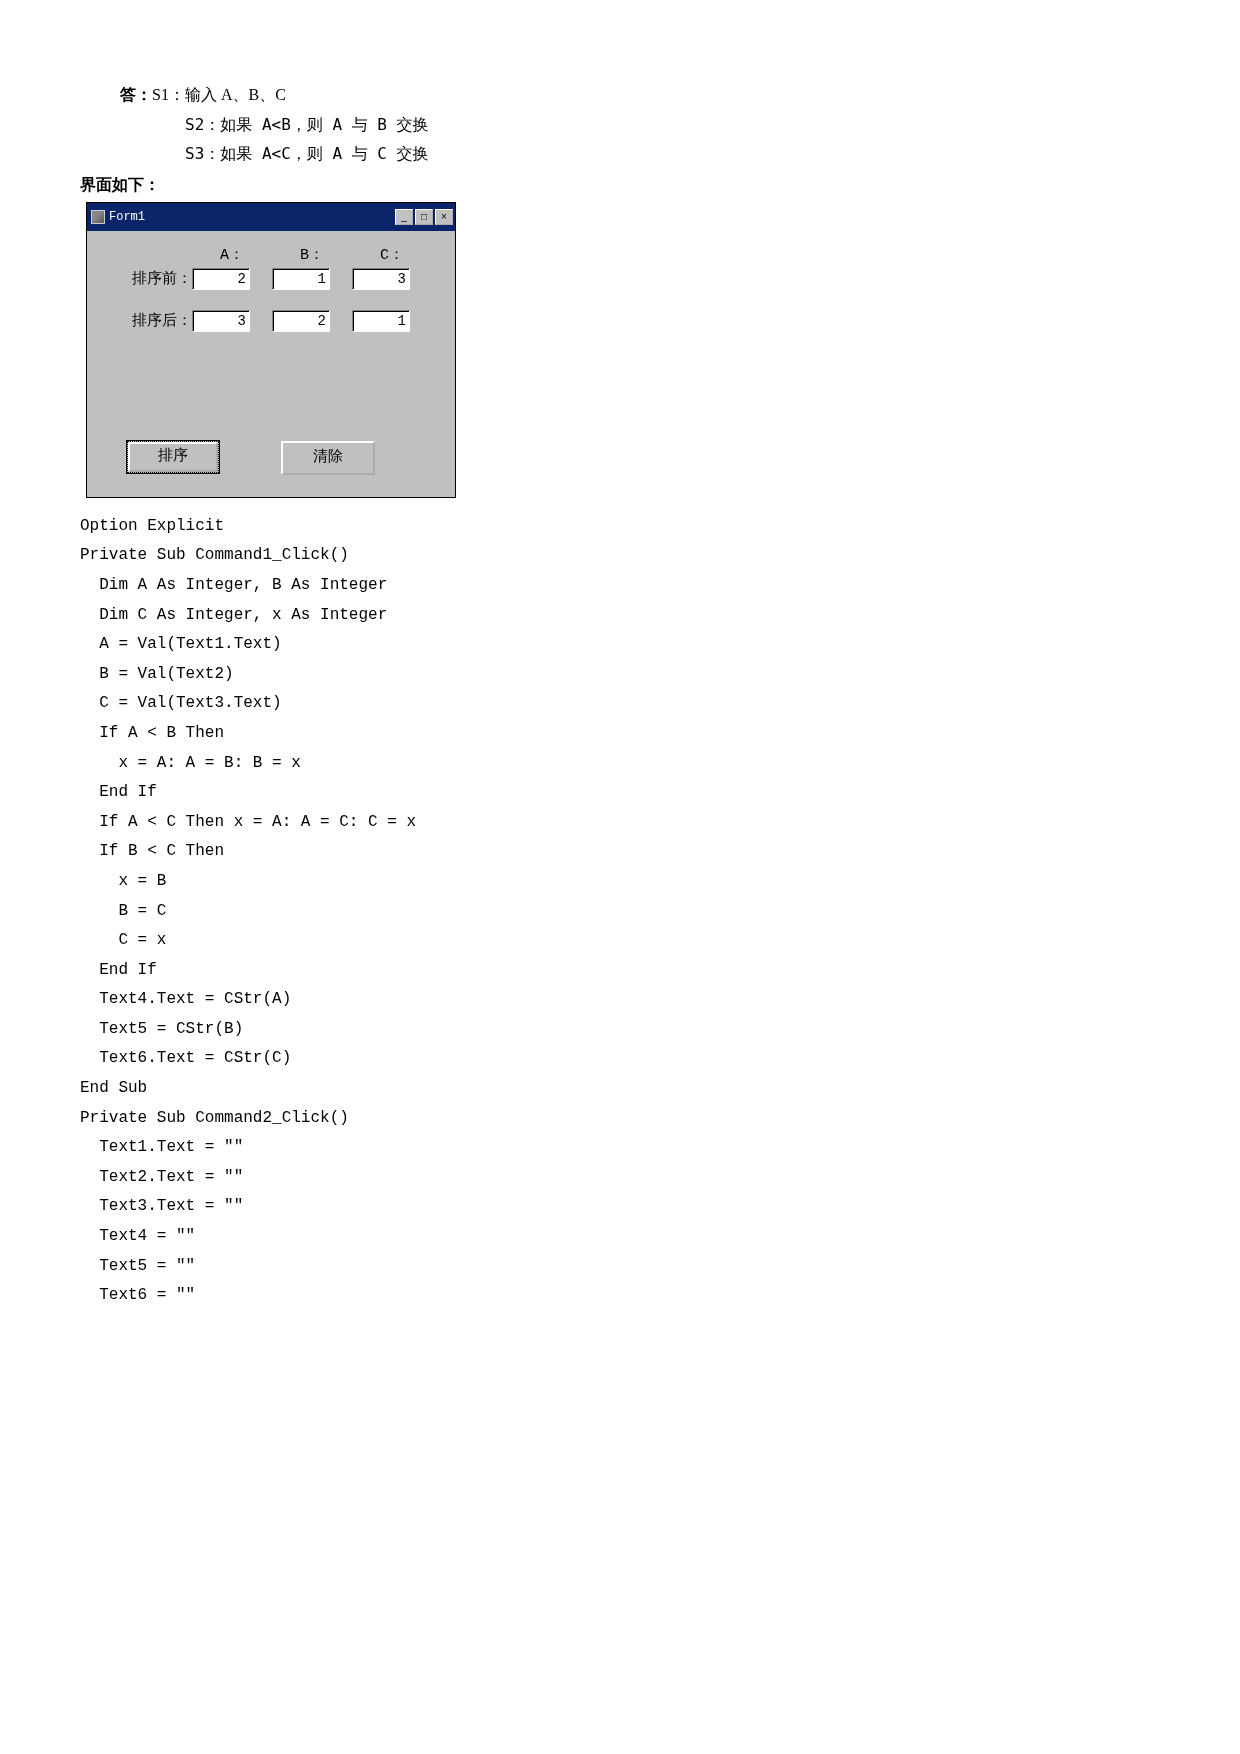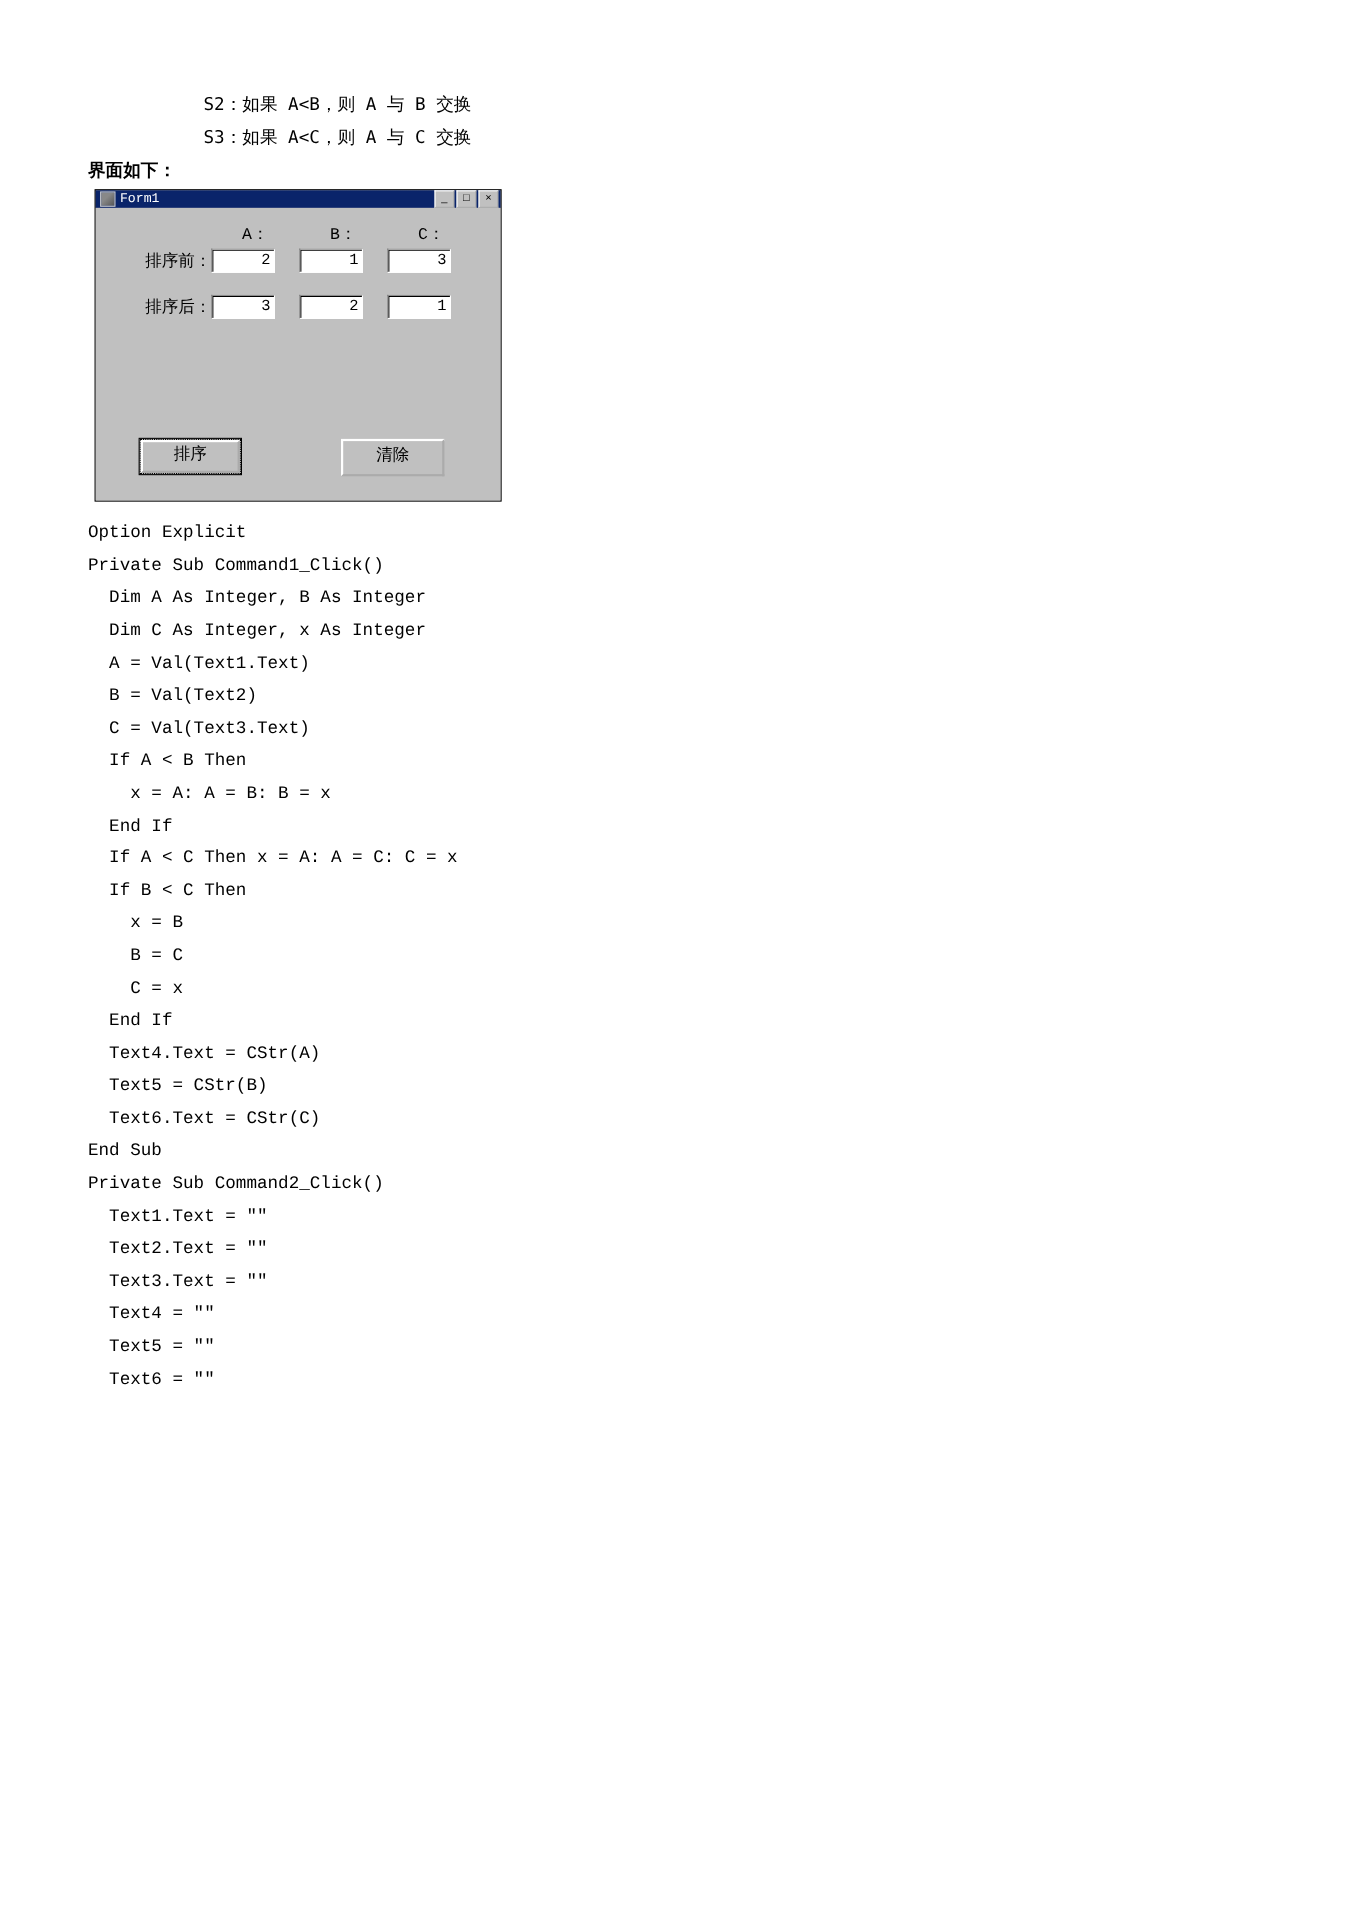--- a/index.html
+++ b/index.html
@@ -35,21 +35,21 @@
       width: 368px;
       margin: 2px 0 14px 6px;
       border: 1px solid #000;
       background: #c0c0c0;
       font-family: "MS Sans Serif", Arial, sans-serif;
       font-size: 13px;
     }
     .titlebar {
       background: linear-gradient(to right, #0a246a, #0a246a);
       color: #fff;
-      height: 16px;
+      height: 28px;
       display: flex;
       align-items: center;
       padding: 0 2px 0 4px;
       font-size: 12px;
     }
     .titlebar .vb-logo {
       width: 14px;
       height: 14px;
       background: linear-gradient(135deg, #888 40%, #555 100%);
       margin-right: 4px;
@@ -122,21 +122,21 @@
       font-family: "Courier New", monospace;
       font-size: 14px;
       box-sizing: border-box;
       line-height: 18px;
     }
     .btn-row {
       position: absolute;
       bottom: 22px;
       left: 40px;
       display: flex;
-      gap: 91px;
+      gap: 62px;
       justify-content: flex-end;
     }
     .vb-btn {
       width: 90px;
       height: 30px;
       background: #c0c0c0;
       border: 2px outset #fff;
       font-size: 15px;
       font-family: "SimSun", serif;
       text-align: center;
@@ -155,20 +155,21 @@
       line-height: 1.85;
       white-space: pre;
     }
   </style>
 </head>
 <body>
 
 <div class="page">
 
   <div class="answer-block">
+    <div><span class="ans-label">答：</span><span>S1：输入 A、B、C</span></div>
     <div class="step-line">S2：如果 A&lt;B，则 A 与 B 交换</div>
     <div class="step-line">S3：如果 A&lt;C，则 A 与 C 交换</div>
   </div>
 
   <div class="section-hdr">界面如下：</div>
 
   <div class="vb-window">
     <div class="titlebar">
       <div class="vb-logo"></div>
       <div class="title-text">Form1</div>

